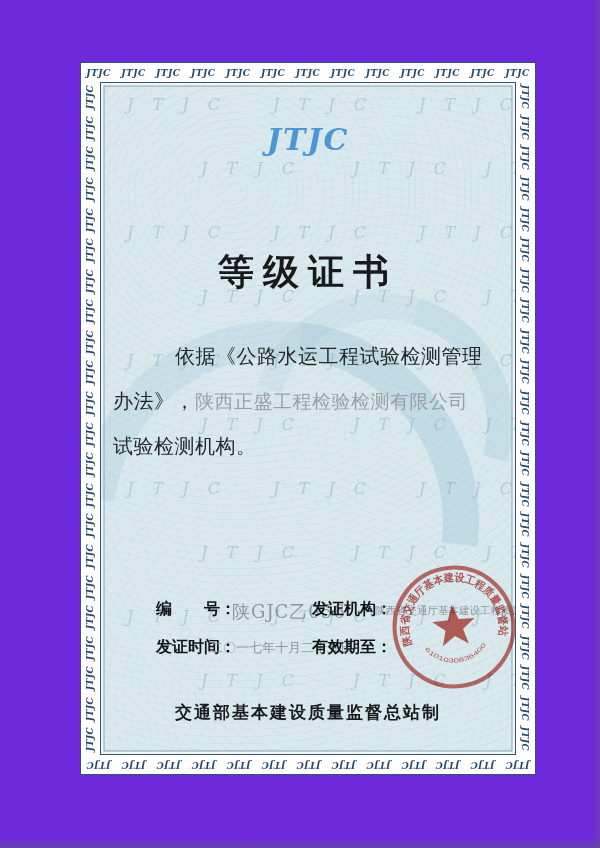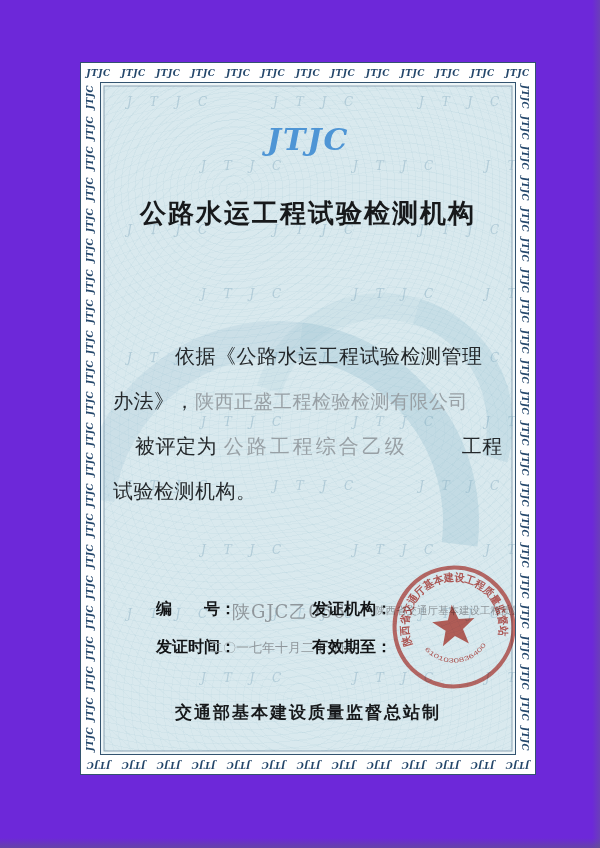--- a/index.html
+++ b/index.html
@@ -23,21 +23,21 @@
   
   .inner{position:absolute;left:19px;top:19px;right:19px;bottom:19px;
          border:1.2px solid #33536f;box-sizing:border-box;overflow:hidden;
          background-color:#d9e9ee;
          background-image:
            repeating-radial-gradient(circle at 32% 16%, rgba(140,185,200,0.10) 0 1px, rgba(0,0,0,0) 1px 7px),
            repeating-radial-gradient(circle at 72% 52%, rgba(140,185,200,0.08) 0 1px, rgba(0,0,0,0) 1px 9px),
            repeating-radial-gradient(circle at 48% 92%, rgba(140,185,200,0.08) 0 1px, rgba(0,0,0,0) 1px 8px);
          box-shadow: inset 0 0 0 2.5px #eef6f8, inset 0 0 0 3.5px rgba(51,83,111,0.45);}
 
-  .wm{position:absolute;font-style:italic;font-size:12px;letter-spacing:7px;
+  .wm{position:absolute;font-style:italic;font-size:16px;letter-spacing:7px;
       color:rgba(122,162,184,0.40);white-space:nowrap;font-family:"DejaVu Serif",serif;text-align:center;}
 
   .swirl1{position:absolute;left:-24px;top:238px;width:330px;height:330px;border-radius:50%;
           border:36px solid rgba(0,0,0,0);border-top-color:rgba(130,178,198,0.25);
           border-left-color:rgba(130,178,198,0.16);transform:rotate(52deg);}
   .swirl2{position:absolute;left:150px;top:210px;width:210px;height:210px;border-radius:50%;
           border:26px solid rgba(0,0,0,0);border-right-color:rgba(130,178,198,0.20);
           border-top-color:rgba(130,178,198,0.10);transform:rotate(-28deg);}
 
   .logo{position:absolute;top:39px;left:0;width:100%;text-align:center;
@@ -204,26 +204,25 @@
           <span class="wm" style="left: 172px; top: 524px;">J T J C</span>
           <span class="wm" style="left: 318px; top: 524px;">J T J C</span>
           <span class="wm" style="left: 100px; top: 588px;">J T J C</span>
           <span class="wm" style="left: 252px; top: 588px;">J T J C</span>
           <span class="wm" style="left: 384px; top: 588px;">J T J C</span>
         </div>
       <div class="swirl1"></div>
       <div class="swirl2"></div>
 
       <div class="logo">JTJC</div>
-      <div class="title">公路水运工程试验检测机构</div>
+      <div class="subtitle">等级证书</div>
 
       <div class="para">
         <div class="ln indent2">依据《公路水运工程试验检测管理</div>
         <div class="ln"><span>办法》，</span><span class="fillin company">陕西正盛工程检验检测有限公司</span></div>
-        <div class="ln indent1"><span>被评定为</span> <span class="fillin grade">公路工程综合乙级</span><span class="spacer"></span><span>工程</span></div>
         <div class="ln">试验检测机构。</div>
       </div>
 
       <div class="frow frow-1">
         <span class="flabel l-number">编　　号：</span>
         <span class="fvalue v-number">陕GJC乙056</span>
         <span class="flabel l-issuer">发证机构：</span>
         <span class="fvalue v-issuer">陕西省交通厅基本建设工程质量监督站</span>
       </div>
 

